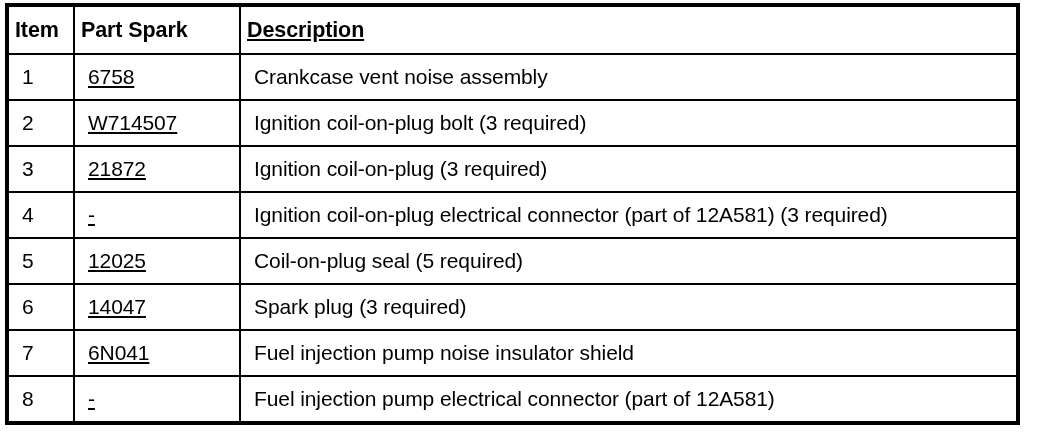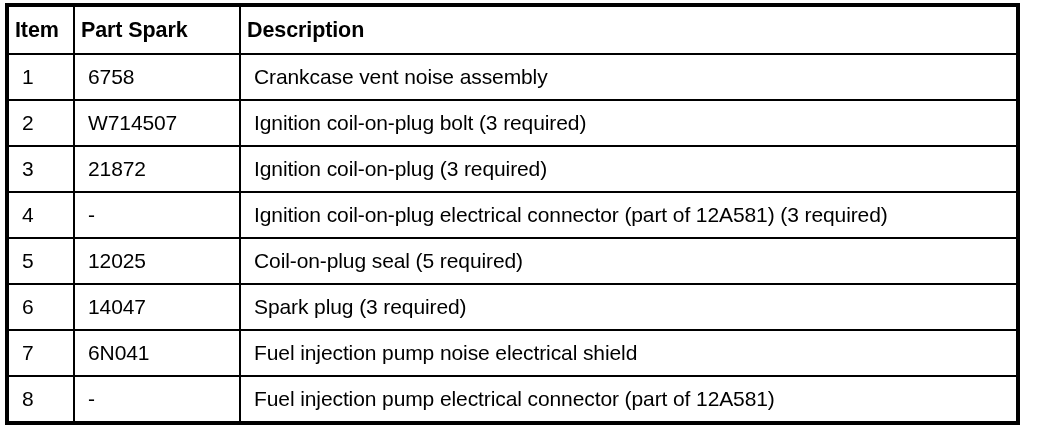--- a/index.html
+++ b/index.html
@@ -59,24 +59,24 @@
 
   table.parts-table thead th {
     font-weight: bold;
     height: 46px;
     font-size: 21.5px;
     padding: 0 6px;
   }
 
   th.th-item      { text-align: center; }
   th.th-part      { text-align: center; }
-  th.th-desc      { text-align: center; }
+  th.th-desc      { text-align: center; text-decoration: underline; }
 
   td.cell-item    { padding-left: 11px; }
-  td.cell-part    { padding-left: 13px; }
+  td.cell-part    { padding-left: 13px; text-decoration: underline; }
   td.cell-desc    { padding-left: 14px; font-size: 21px; }
 
   
   table.parts-table tr > *:first-child { border-left: none; }
   table.parts-table tr > *:last-child  { border-right: none; }
   table.parts-table thead tr > * { border-top: none; }
   table.parts-table tbody tr:last-child > * { border-bottom: none; }
 </style>
 </head>
 <body>
@@ -125,21 +125,21 @@
             <td class="cell-desc">Coil-on-plug seal (5 required)</td>
           </tr>
           <tr>
             <td class="cell-item">6</td>
             <td class="cell-part">14047</td>
             <td class="cell-desc">Spark plug (3 required)</td>
           </tr>
           <tr>
             <td class="cell-item">7</td>
             <td class="cell-part">6N041</td>
-            <td class="cell-desc">Fuel injection pump noise electrical shield</td>
+            <td class="cell-desc">Fuel injection pump noise insulator shield</td>
           </tr>
           <tr>
             <td class="cell-item">8</td>
             <td class="cell-part">-</td>
             <td class="cell-desc">Fuel injection pump electrical connector (part of 12A581)</td>
           </tr>
         </tbody>
     </table>
   </div>
 

